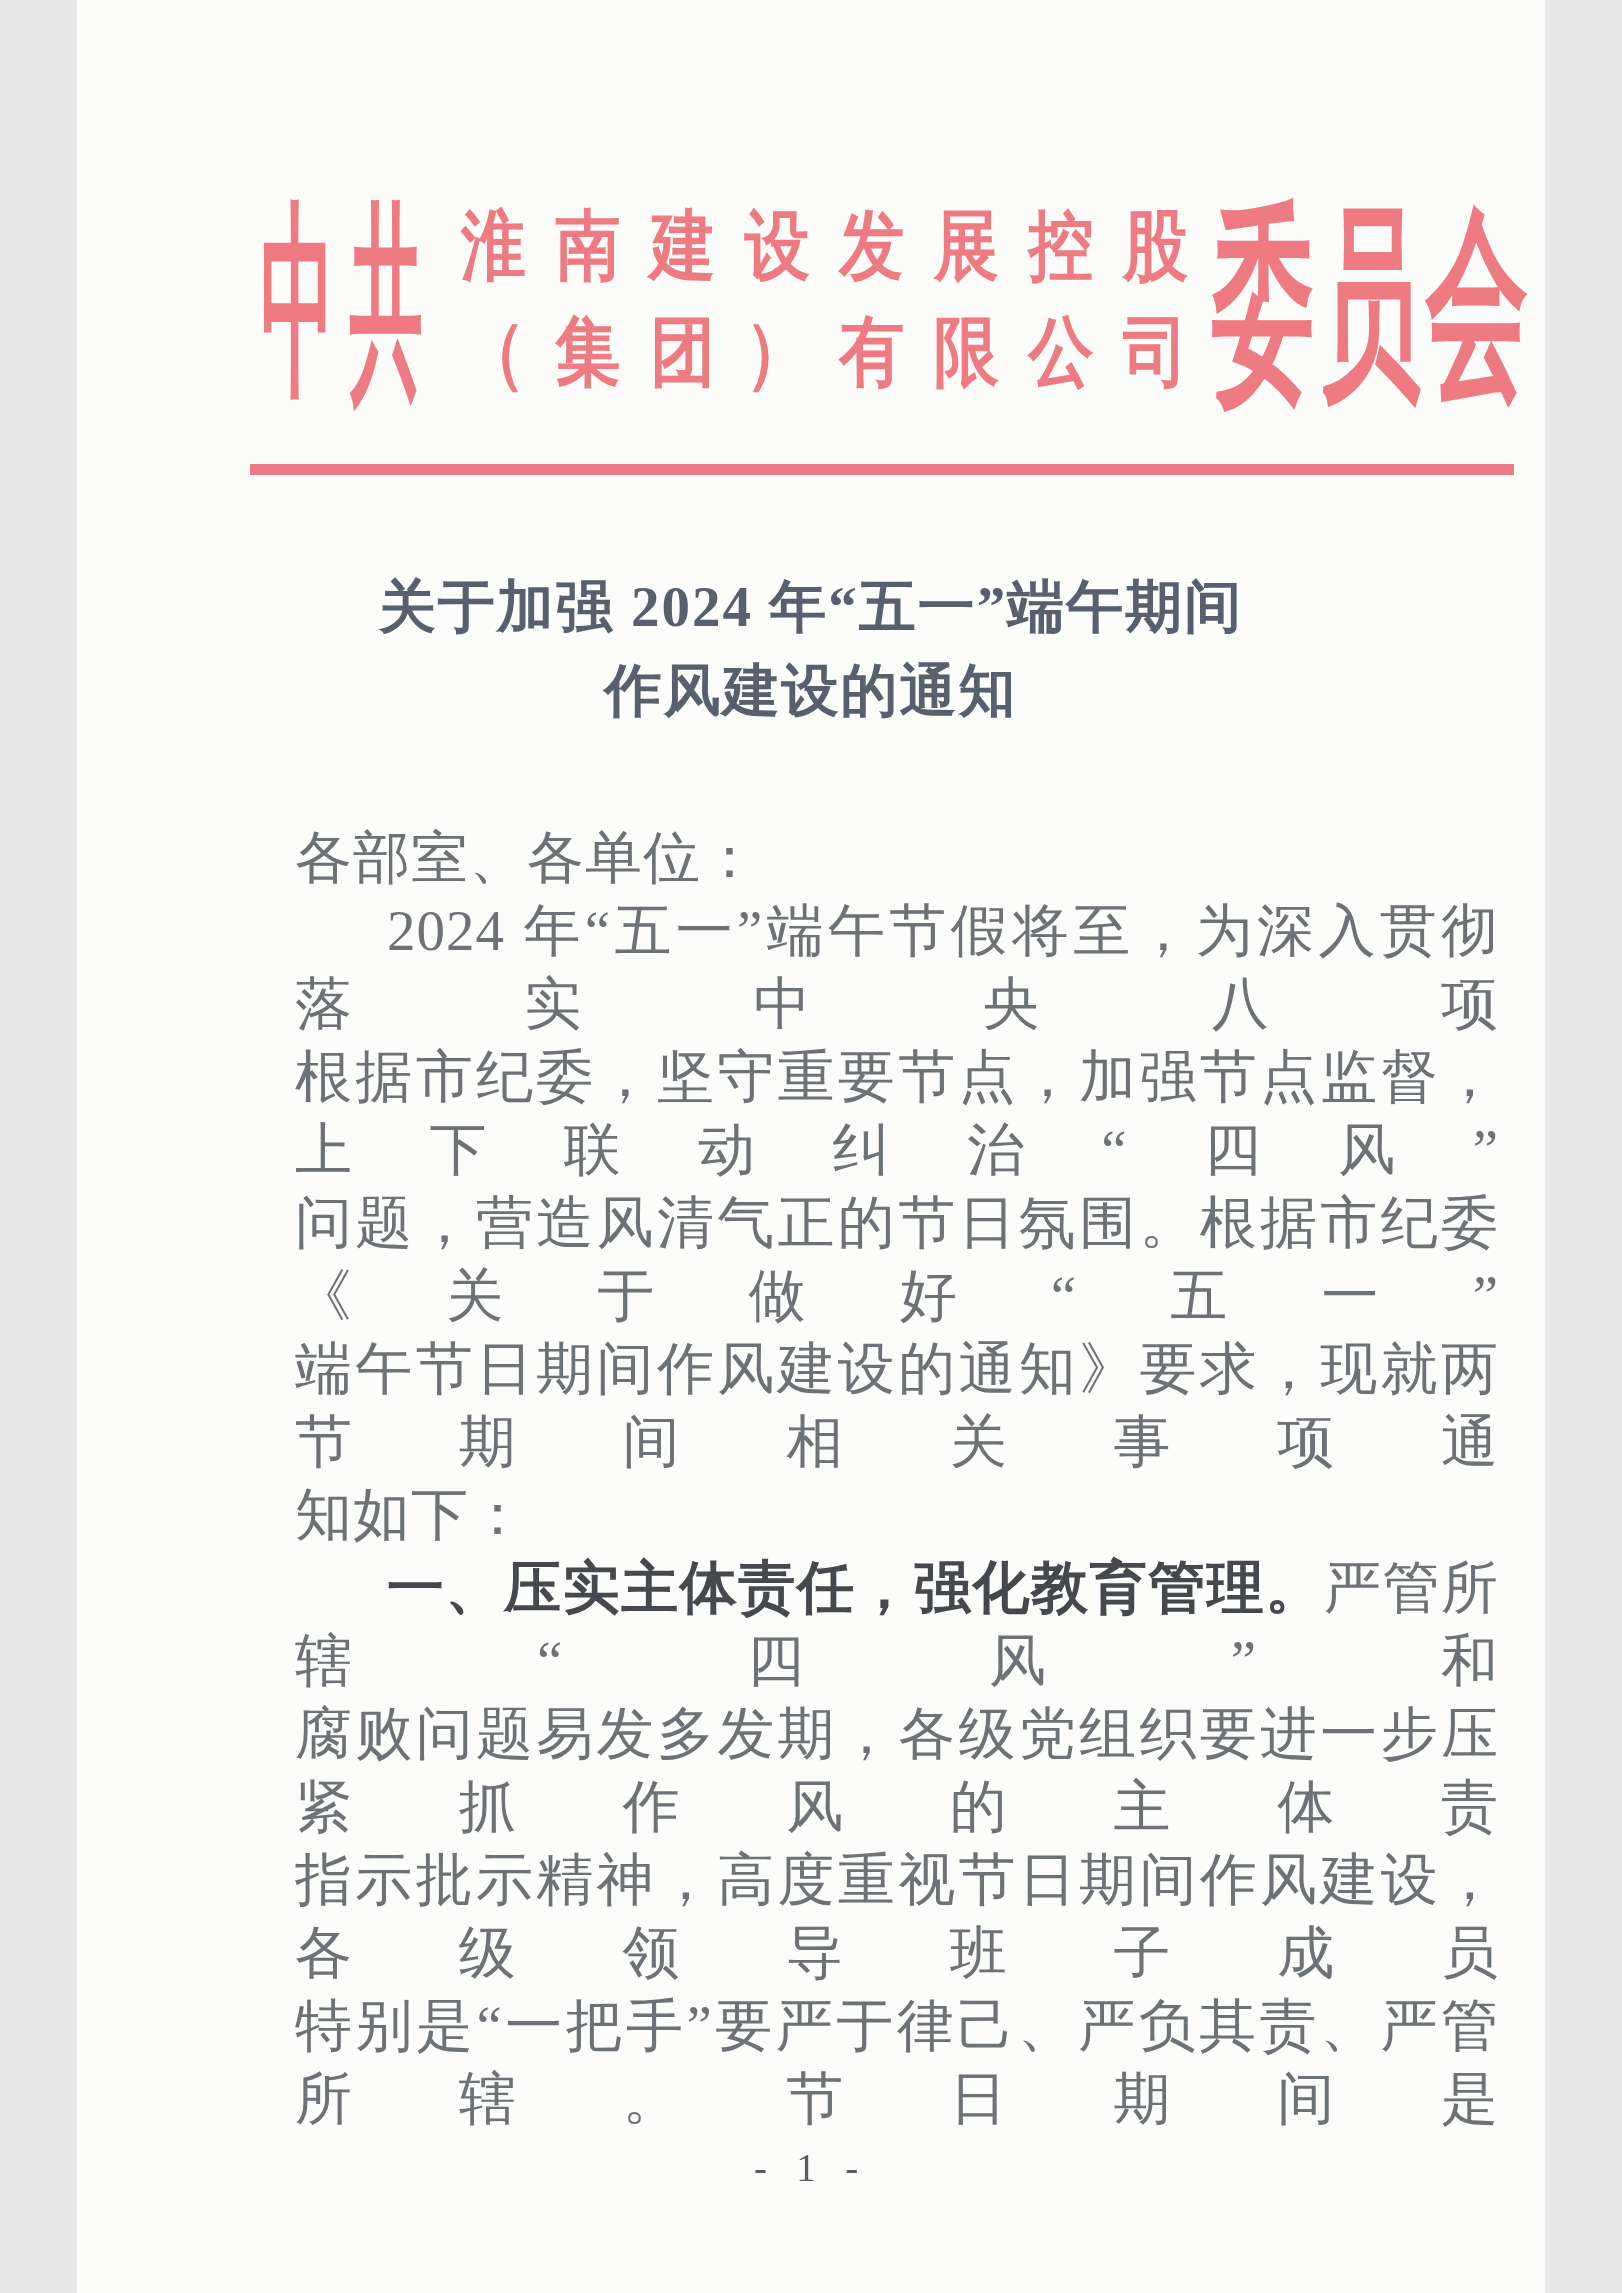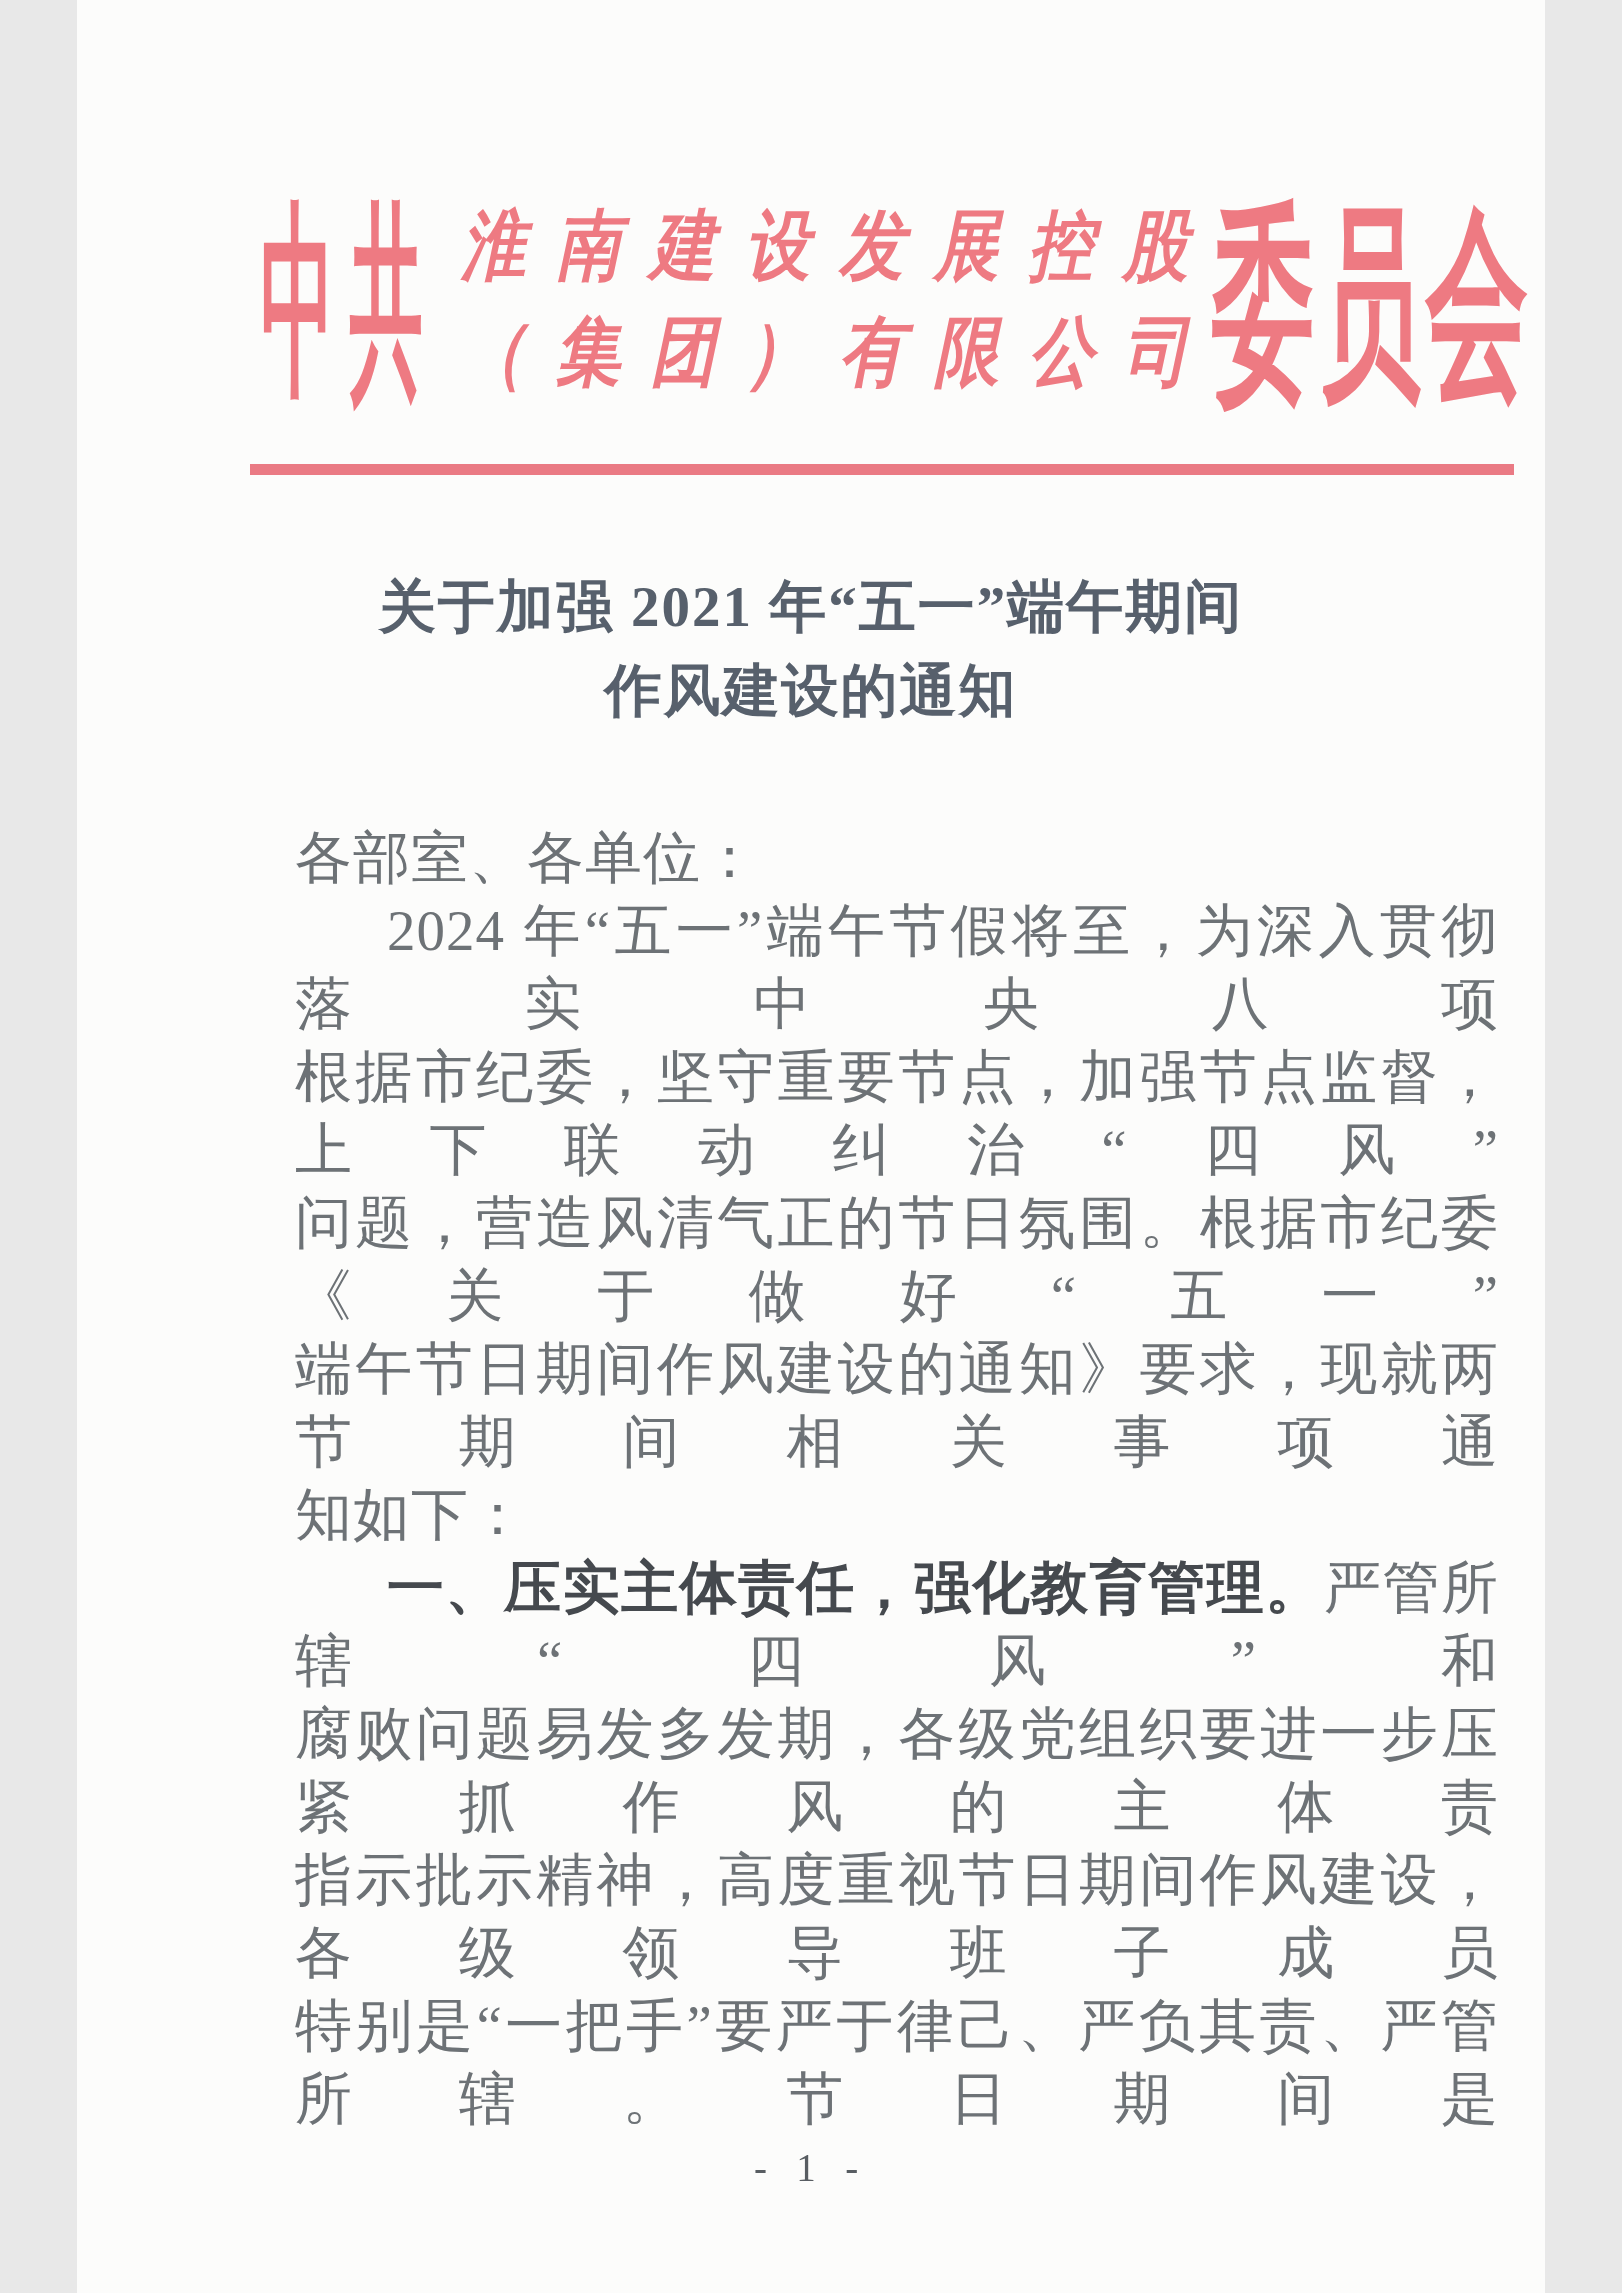--- a/index.html
+++ b/index.html
@@ -29,21 +29,20 @@
     line-height: 1;
     transform: scaleY(2.85);
     transform-origin: top left;
     white-space: nowrap;
   }
   .org {
     position: absolute;
     left: 384px;
     top: 208px;
     width: 727px;
-    font-style: italic;
   }
   .org-row {
     font-size: 65px;
     font-weight: bold;
     color: var(--red, #ee7a82);
     line-height: 1;
     text-align: justify;
     text-align-last: justify;
     transform: scaleY(1.18);
     transform-origin: top center;
@@ -133,21 +132,21 @@
     <div class="org">
       <div class="org-row">淮南建设发展控股</div>
       <div class="org-row row2">（集团）有限公司</div>
     </div>
     <div class="committee">委员会</div>
   </div>
 
   <div class="red-rule"></div>
 
   <div class="doc-title">
-    <div>关于加强 2021 年“五一”端午期间</div>
+    <div>关于加强 2024 年“五一”端午期间</div>
     <div>作风建设的通知</div>
   </div>
 
   <div class="body-text">
       <div class="line"><span>各部室、各单位：</span></div>
       <div class="line just ind"><span>2024 年“五一”端午节假将至，为深入贯彻落实中央八项</span></div>
       <div class="line just"><span>根据市纪委，坚守重要节点，加强节点监督，上下联动纠治“四风”</span></div>
       <div class="line just"><span>问题，营造风清气正的节日氛围。根据市纪委《关于做好“五一”</span></div>
       <div class="line just"><span>端午节日期间作风建设的通知》要求，现就两节期间相关事项通</span></div>
       <div class="line"><span>知如下：</span></div>

